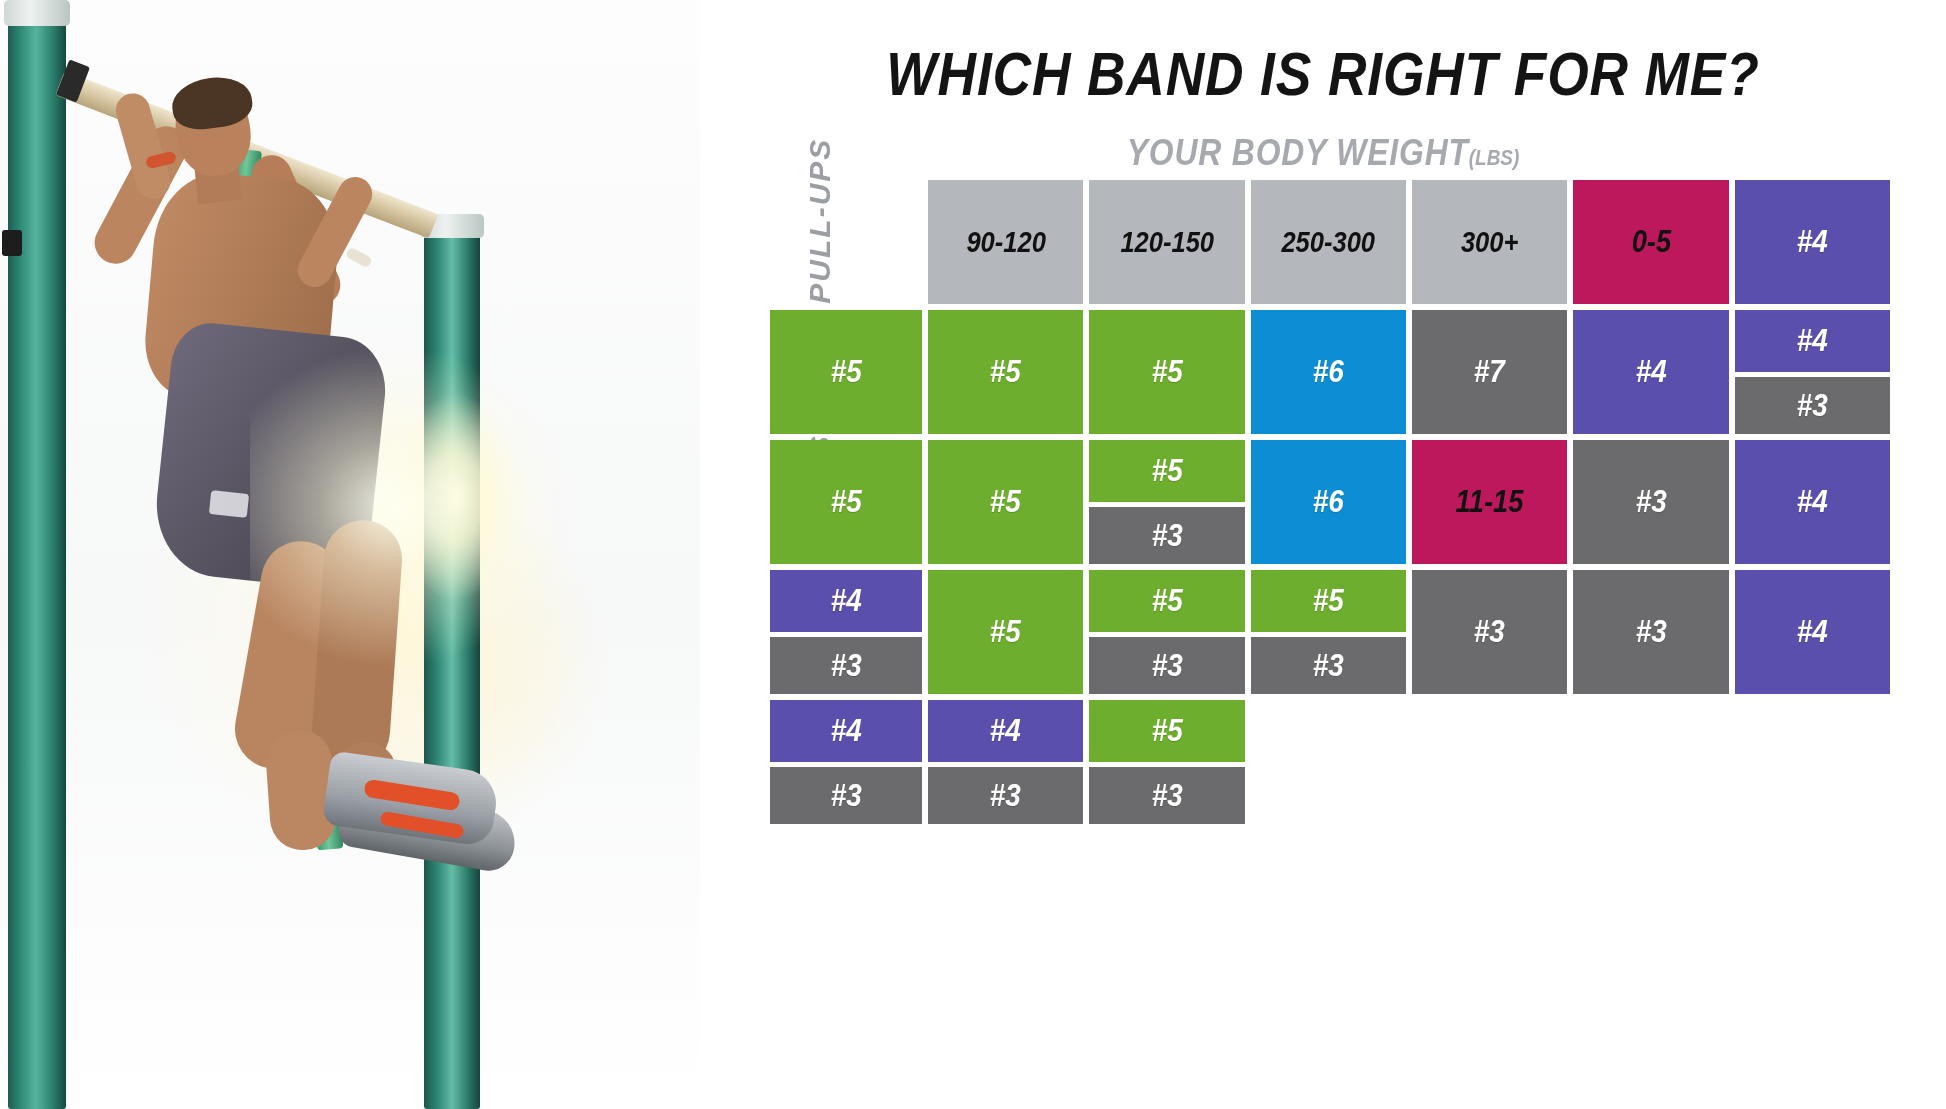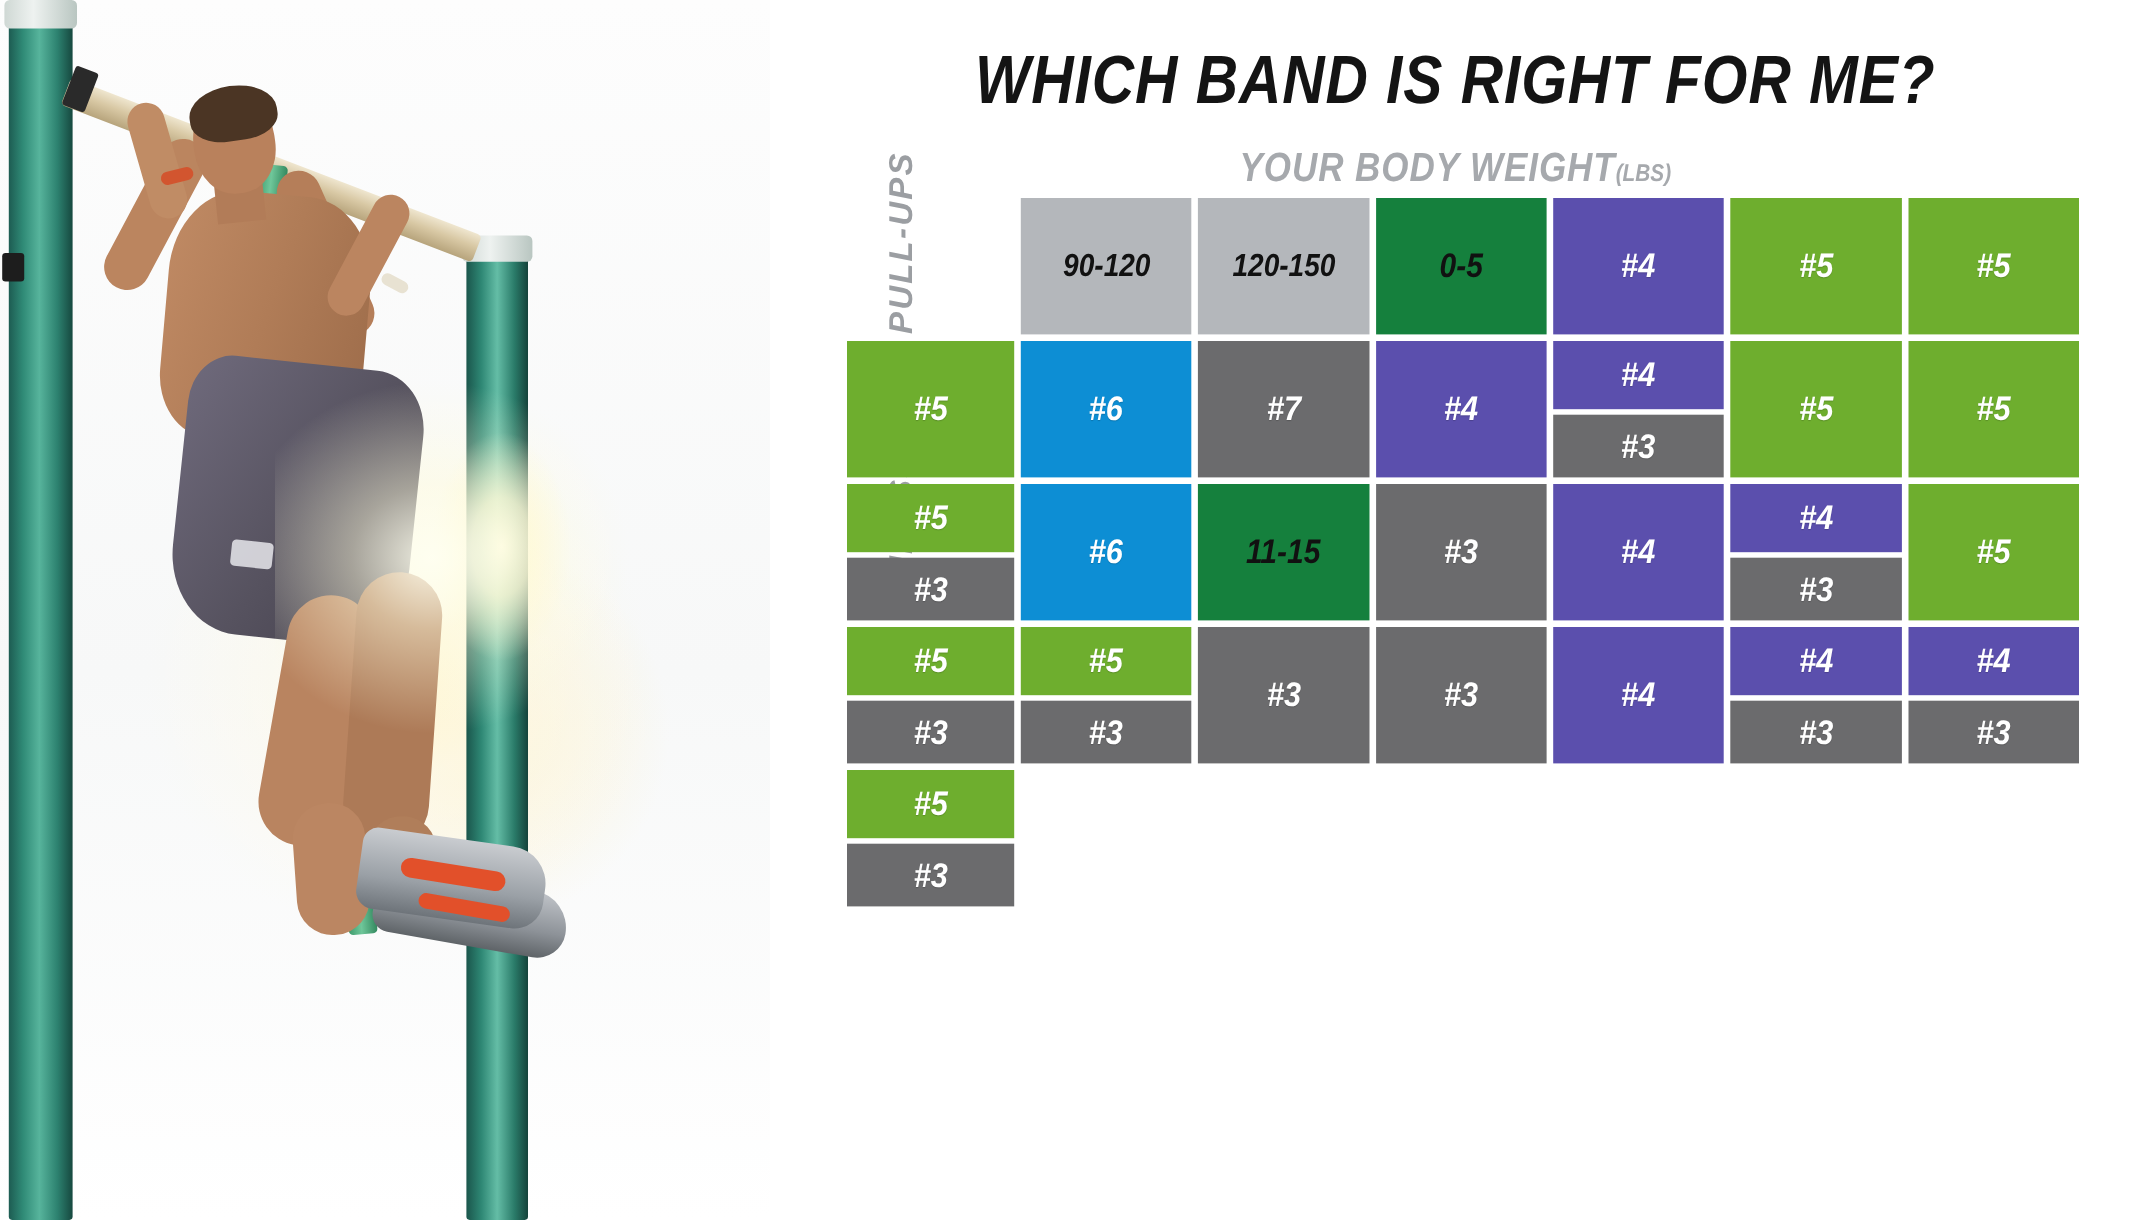--- a/index.html
+++ b/index.html
@@ -381,21 +381,21 @@
     font-weight: 700;
     font-size: 29px;
     color: #111111;
     letter-spacing: 0px;
     transform: scaleX(0.88);
     white-space: nowrap;
   }
 
   .row-head {
     height: 124px;
-    background: #15803d;
+    background: #be185d;
     display: flex;
     align-items: center;
     justify-content: center;
   }
   .row-head span {
     font-family: "Liberation Sans Narrow", "Liberation Sans", sans-serif;
     font-weight: 700;
     font-size: 31px;
     color: #111111;
     transform: scaleX(0.88);
@@ -485,20 +485,26 @@
     <div id="yaxis-label"># UNASSISTED PULL-UPS</div>
 
     <div id="grid">
         <div class="corner-cell"></div>
         <div class="col-head">
           <span>90-120</span>
         </div>
         <div class="col-head">
           <span>120-150</span>
         </div>
+        <div class="col-head">
+          <span>250-300</span>
+        </div>
+        <div class="col-head">
+          <span>300+</span>
+        </div>
         <div class="row-head">
           <span>0-5</span>
         </div>
         <div class="cell">
           <div class="seg" style="background: rgb(91, 79, 173);">
             <span>#4</span>
           </div>
         </div>
         <div class="cell">
           <div class="seg" style="background: rgb(110, 174, 46);">

